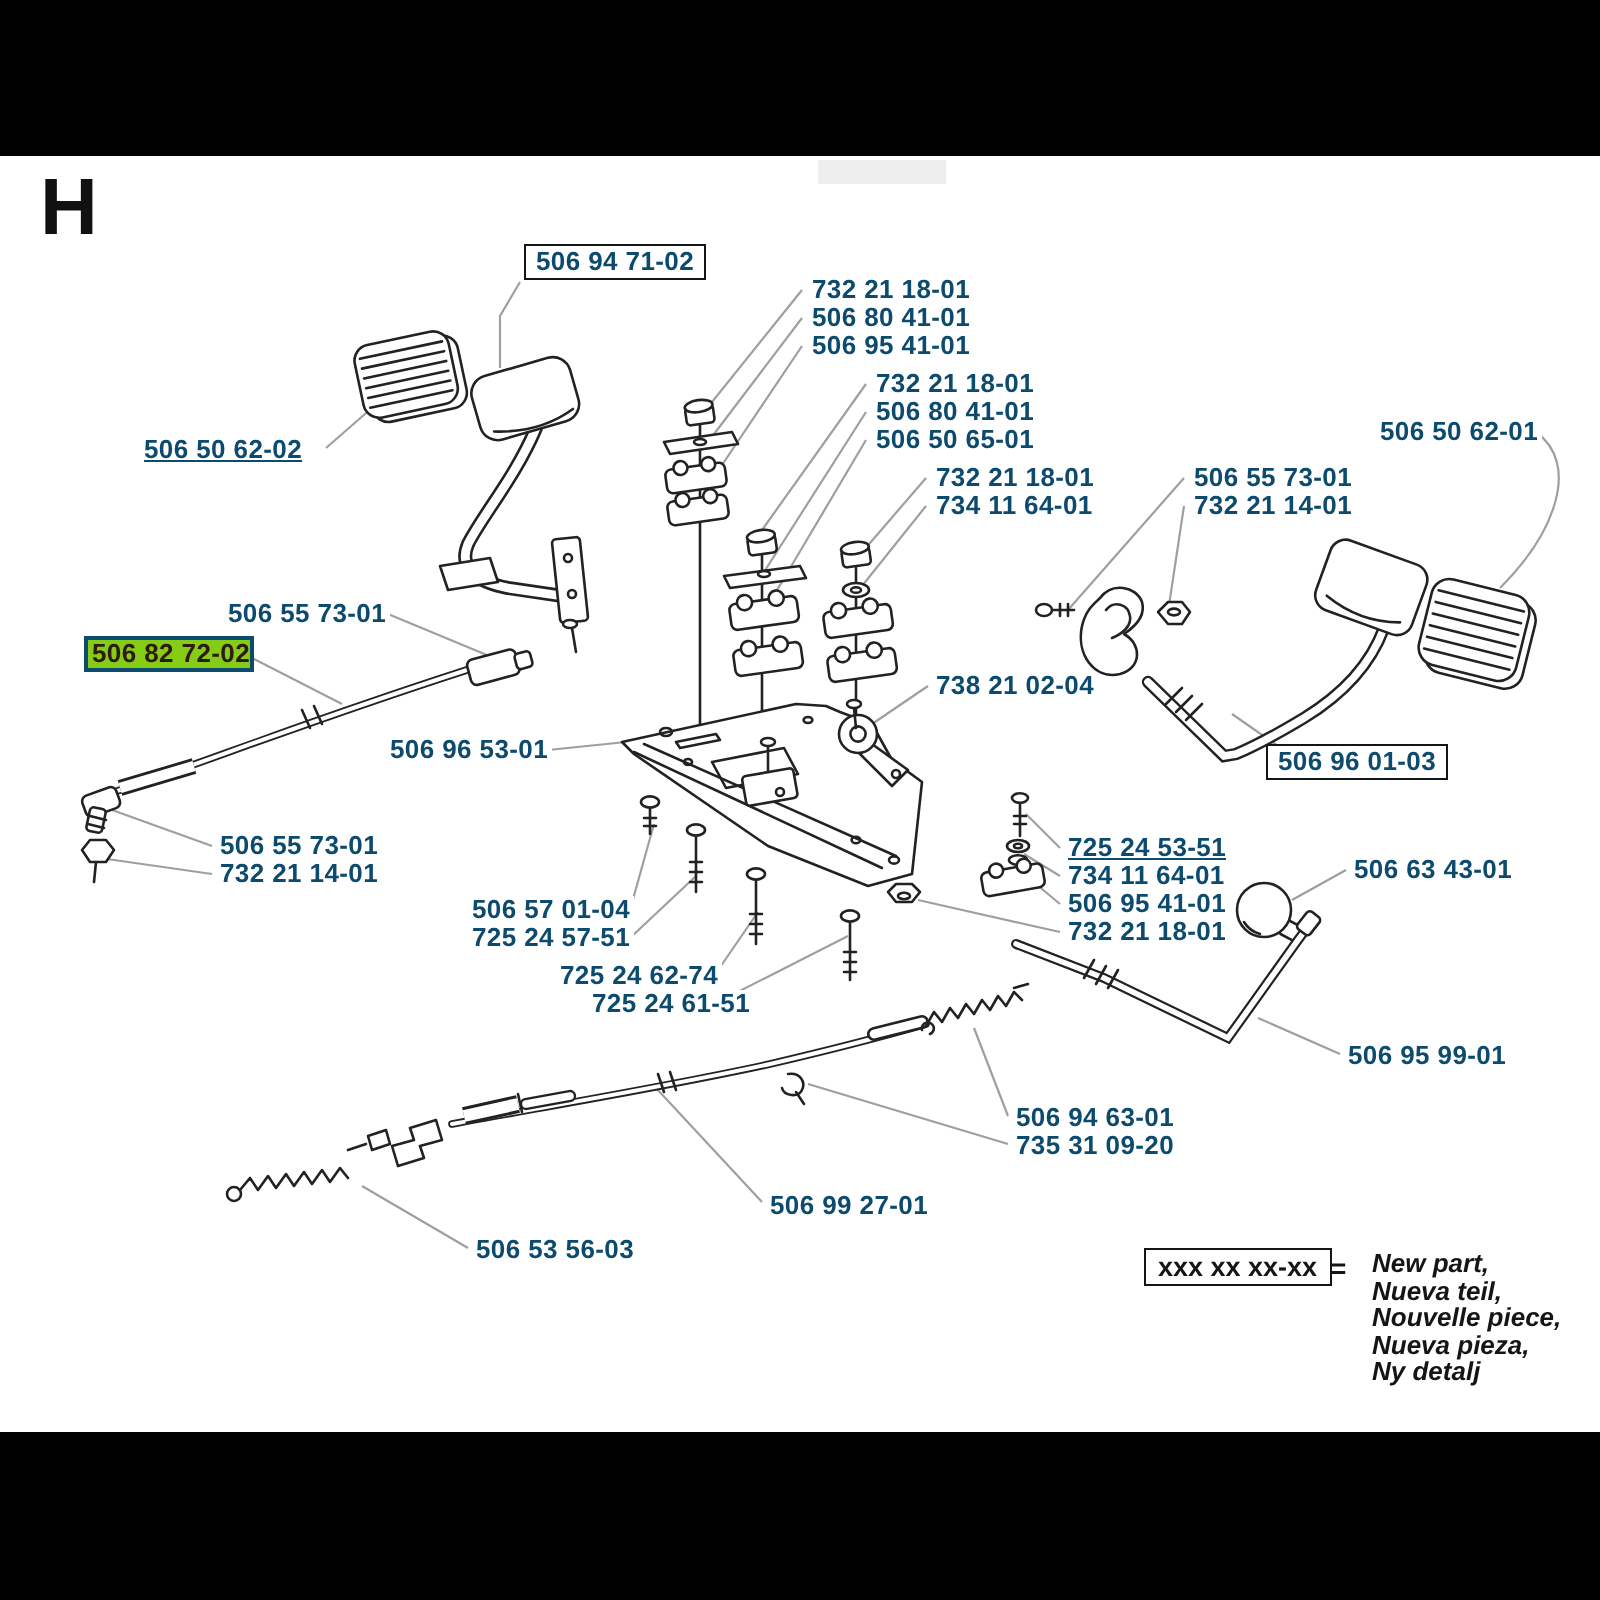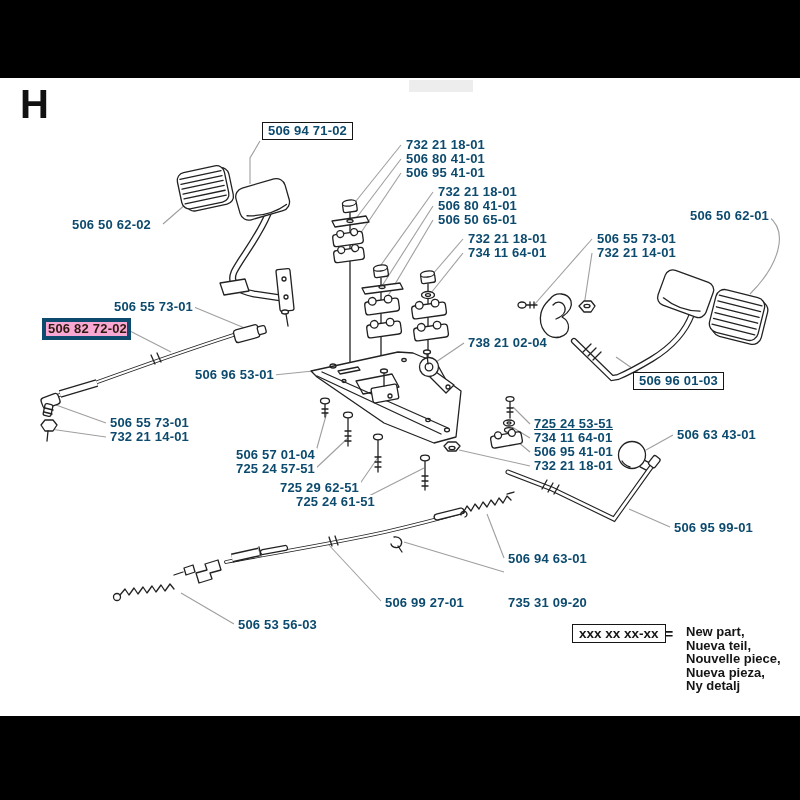--- a/index.html
+++ b/index.html
@@ -7,26 +7,26 @@
          font-family:"Liberation Sans",sans-serif;}
   .bar{position:absolute;left:0;width:800px;background:#000;}
   .bar.top{top:0;height:78px;}
   .bar.bottom{top:716px;height:84px;}
   .smudge{position:absolute;left:409px;top:80px;width:64px;height:12px;background:#ededed;}
   .section-letter{position:absolute;left:20px;top:84px;font-size:40px;font-weight:700;color:#111;line-height:1;}
   .art{position:absolute;left:0;top:0;}
   .callout{position:absolute;font-size:13px;line-height:14px;font-weight:700;color:#0c4a6e;
            background:#fff;padding:0 2px;white-space:nowrap;letter-spacing:.2px;}
   .callout.boxed{border:1.6px solid #151515;padding:1px 5px;}
-  .callout.highlight{border:4px solid #0c4a6e;background:#f9a8d4;color:#2e1a0e;
+  .callout.highlight{border:2px solid #0c4a6e;background:#84cc16;color:#2e1a0e;
                      width:79px;padding:0 0 0 2px;overflow:visible;}
   .legend-box{position:absolute;left:572px;top:624px;border:1.5px solid #151515;
               font-size:13.5px;font-weight:700;color:#151515;background:#fff;padding:1px 6px;white-space:nowrap;}
   .legend-eq{position:absolute;left:665px;top:626px;font-size:14px;font-weight:700;color:#151515;}
-  .legend-lines{position:absolute;left:686px;top:625px;font-size:13px;line-height:13.6px;font-weight:700;color:#151515;}
+  .legend-lines{position:absolute;left:686px;top:625px;font-size:13px;line-height:13.6px;font-weight:700;color:#151515;font-style:italic;}
   
   .ln{stroke:#9f9f9f;stroke-width:1.1;fill:none;}
   .s{stroke:#222;stroke-width:1.3;fill:none;stroke-linecap:round;stroke-linejoin:round;}
   .sf{stroke:#222;stroke-width:1.3;fill:#fff;stroke-linejoin:round;}
   .t4o{stroke:#222;stroke-width:3.8;fill:none;stroke-linecap:round;}
   .t4i{stroke:#fff;stroke-width:2;fill:none;stroke-linecap:round;}
   .t5o{stroke:#222;stroke-width:5;fill:none;stroke-linecap:round;}
   .t5i{stroke:#fff;stroke-width:2.8;fill:none;stroke-linecap:round;}
   .t6o{stroke:#222;stroke-width:6.2;fill:none;stroke-linecap:round;}
   .t6i{stroke:#fff;stroke-width:3.8;fill:none;stroke-linecap:round;}
@@ -321,40 +321,40 @@
   <div class="callout" style="left:404px;top:152px;">506 80 41-01</div>
   <div class="callout" style="left:404px;top:166px;">506 95 41-01</div>
   <div class="callout" style="left:436px;top:185px;">732 21 18-01</div>
   <div class="callout" style="left:436px;top:199px;">506 80 41-01</div>
   <div class="callout" style="left:436px;top:213px;">506 50 65-01</div>
   <div class="callout" style="left:466px;top:232px;">732 21 18-01</div>
   <div class="callout" style="left:466px;top:246px;">734 11 64-01</div>
   <div class="callout" style="left:595px;top:232px;">506 55 73-01</div>
   <div class="callout" style="left:595px;top:246px;">732 21 14-01</div>
   <div class="callout" style="left:688px;top:209px;">506 50 62-01</div>
-  <div class="callout" style="left:70px;top:218px;">506 50 62-02</div>
+  <div class="callout" style="left:70px;top:218px;text-decoration:underline;">506 50 62-02</div>
   <div class="callout" style="left:112px;top:300px;">506 55 73-01</div>
   <div class="callout highlight" style="left:42px;top:318px;">506 82 72-02</div>
   <div class="callout" style="left:193px;top:368px;">506 96 53-01</div>
   <div class="callout" style="left:466px;top:336px;">738 21 02-04</div>
   <div class="callout boxed" style="left:633px;top:372px;">506 96 01-03</div>
   <div class="callout" style="left:108px;top:416px;">506 55 73-01</div>
   <div class="callout" style="left:108px;top:430px;">732 21 14-01</div>
   <div class="callout" style="left:234px;top:448px;">506 57 01-04</div>
   <div class="callout" style="left:234px;top:462px;">725 24 57-51</div>
-  <div class="callout" style="left:278px;top:481px;">725 29 62-51</div>
+  <div class="callout" style="left:278px;top:481px;">725 24 62-74</div>
   <div class="callout" style="left:294px;top:495px;">725 24 61-51</div>
   <div class="callout" style="left:532px;top:417px;text-decoration:underline;">725 24 53-51</div>
   <div class="callout" style="left:532px;top:431px;">734 11 64-01</div>
   <div class="callout" style="left:532px;top:445px;">506 95 41-01</div>
   <div class="callout" style="left:532px;top:459px;">732 21 18-01</div>
   <div class="callout" style="left:675px;top:428px;">506 63 43-01</div>
   <div class="callout" style="left:672px;top:521px;">506 95 99-01</div>
   <div class="callout" style="left:506px;top:552px;">506 94 63-01</div>
-  <div class="callout" style="left:506px;top:566px;margin-top:30px;">735 31 09-20</div>
+  <div class="callout" style="left:506px;top:566px;">735 31 09-20</div>
   <div class="callout" style="left:383px;top:596px;text-align:right;">506 99 27-01</div>
   <div class="callout" style="left:236px;top:618px;">506 53 56-03</div>
 
   <div class="legend-box">xxx xx xx-xx</div>
   <div class="legend-eq">=</div>
   <div class="legend-lines">
     <div>New part,</div>
     <div>Nueva teil,</div>
     <div>Nouvelle piece,</div>
     <div>Nueva pieza,</div>

